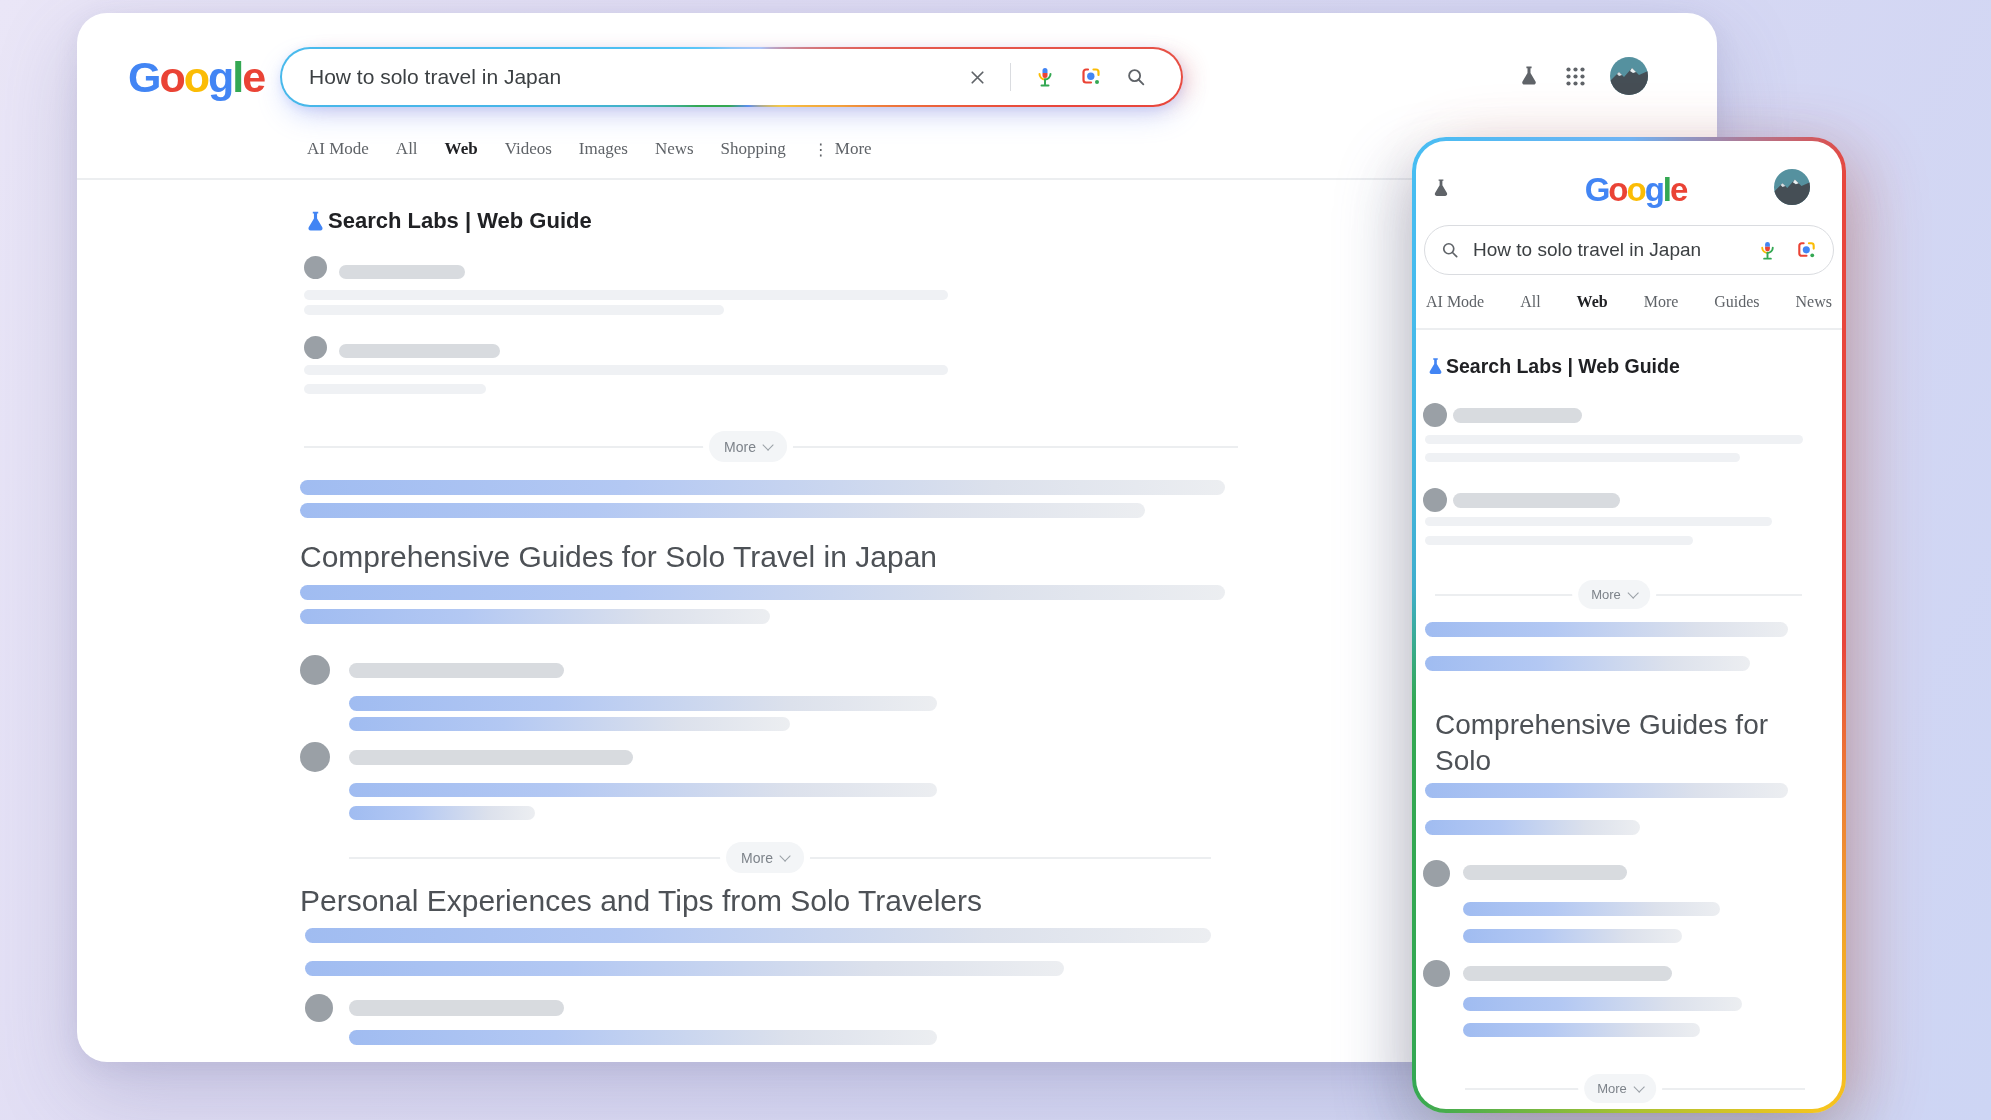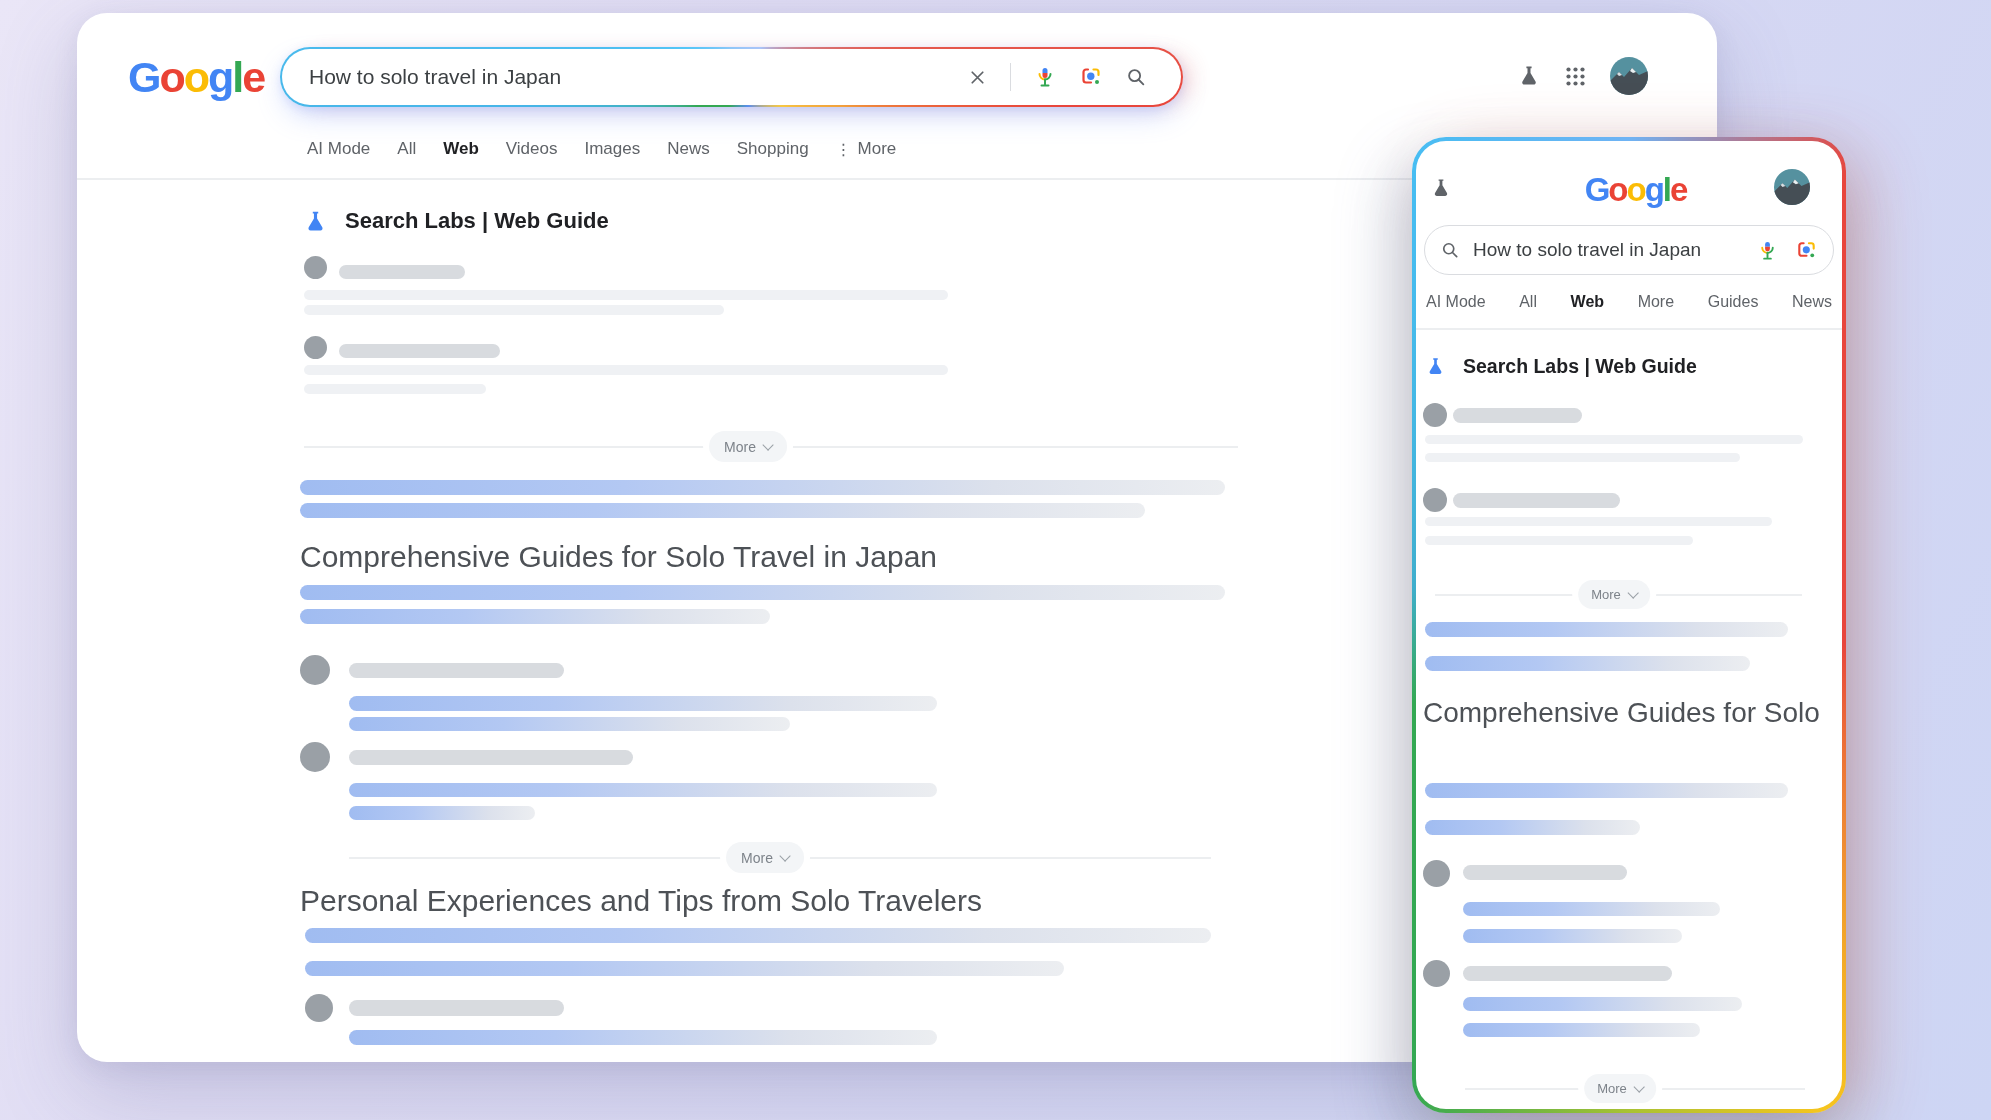--- a/index.html
+++ b/index.html
@@ -21,25 +21,25 @@
     box-shadow:0 12px 28px -6px rgba(130,160,250,.45),0 2px 8px rgba(160,180,250,.25),
       14px 2px 24px -10px rgba(234,67,53,.30);}
   .d-query{margin-left:27px;font-size:21px;color:#3c4043;flex:1;}
   .sb-icons{display:flex;align-items:center;gap:22px;margin-right:34px;}
   .icon-btn{border:none;background:transparent;padding:0;display:flex;align-items:center;cursor:pointer;}
   .vsep{width:1px;height:28px;background:#dadce0;}
   .d-right{position:absolute;left:1440px;top:44px;display:flex;align-items:center;gap:24px;}
   .avatar{width:38px;height:38px;border-radius:50%;overflow:hidden;display:block;border:none;padding:0;background:none;cursor:pointer;}
   .avatar svg{display:block;}
   .d-tabs{position:absolute;left:230px;top:126px;display:flex;gap:27px;font-size:17px;color:#5f6368;}
-  .tab{cursor:pointer;display:flex;align-items:flex-end;gap:6px;}
+  .tab{cursor:pointer;display:flex;align-items:flex-end;gap:6px;font-family:Liberation Serif, serif;}
   .tab.active{color:#202124;font-weight:700;}
   .kebab{font-size:16px;color:#5f6368;}
   .hdr-divider{position:absolute;left:0;right:0;top:165px;height:1.5px;background:#ECEEF0;}
-  .labs-row{position:absolute;display:flex;align-items:center;gap:17px;color:#202124;font-weight:700;}
+  .labs-row{position:absolute;display:flex;align-items:center;gap:0;color:#202124;font-weight:700;}
   .d-labs{left:226px;top:195px;font-size:22px;}
   .d-h{position:absolute;margin:0;font-weight:400;color:#4d5156;white-space:nowrap;}
   .d-h1{left:223px;top:527px;font-size:30px;}
   .d-h2{left:223px;top:871px;font-size:30px;}
   .skel-layer{position:absolute;inset:0;}
 
   
   .skel{position:absolute;}
   .skel.circle{border-radius:50%;background:var(--sk-circle);}
   .skel.label{border-radius:8px;background:var(--sk-label);}
@@ -65,21 +65,21 @@
   .m-logo{position:absolute;left:0;right:0;top:30px;text-align:center;font-size:33px;}
   .m-avatar{position:absolute;left:358px;top:28px;width:36px;height:36px;}
   .m-searchbar{position:absolute;left:8px;top:84px;width:410px;height:50px;border-radius:26px;
     border:1.5px solid #DADCE0;box-sizing:border-box;display:flex;align-items:center;background:#fff;}
   .m-query{margin-left:13px;font-size:19px;color:#3c4043;flex:1;white-space:nowrap;}
   .m-sb-icons{display:flex;align-items:center;gap:16px;margin-right:15px;}
   .m-tabs{position:absolute;left:10px;right:10px;top:152px;display:flex;justify-content:space-between;
     font-size:16px;color:#5f6368;}
   .m-divider{position:absolute;left:0;right:0;top:187px;height:1.5px;background:#ECEEF0;}
   .m-labs{left:9px;top:214px;font-size:19.5px;}
-  .m-h{position:absolute;left:7px;top:554px;margin:0;font-weight:400;color:#4d5156;font-size:28px;line-height:36px;}
+  .m-h{position:absolute;left:7px;top:554px;margin:12px;font-weight:400;color:#4d5156;font-size:28px;line-height:36px;}
   .m-card .more-pill{height:29px;font-size:13px;padding:0 13px;}
   .m-card .skel-more-line{top:14px;}
 </style>
 </head>
 <body>
 
 <div class="canvas">
 
   <section class="d-card">
 

